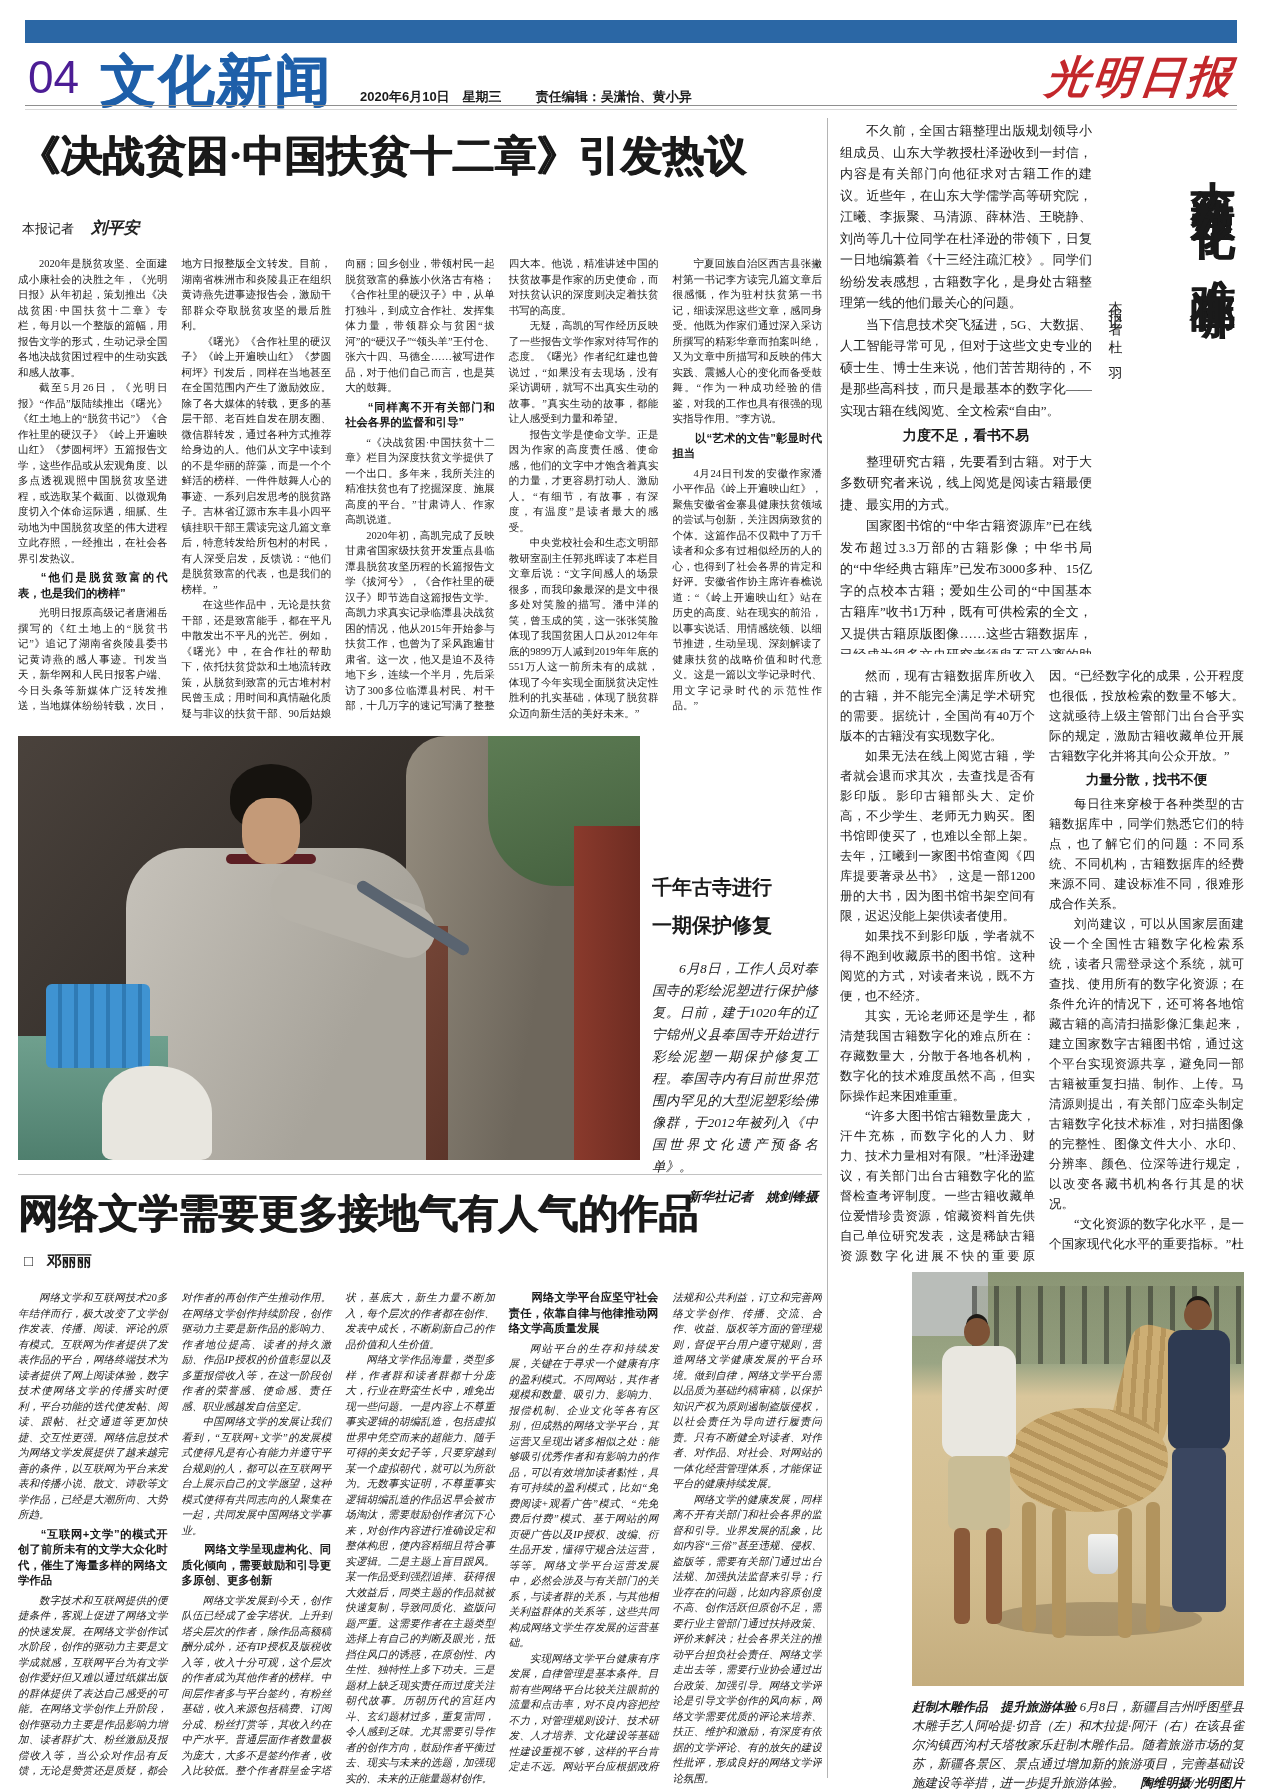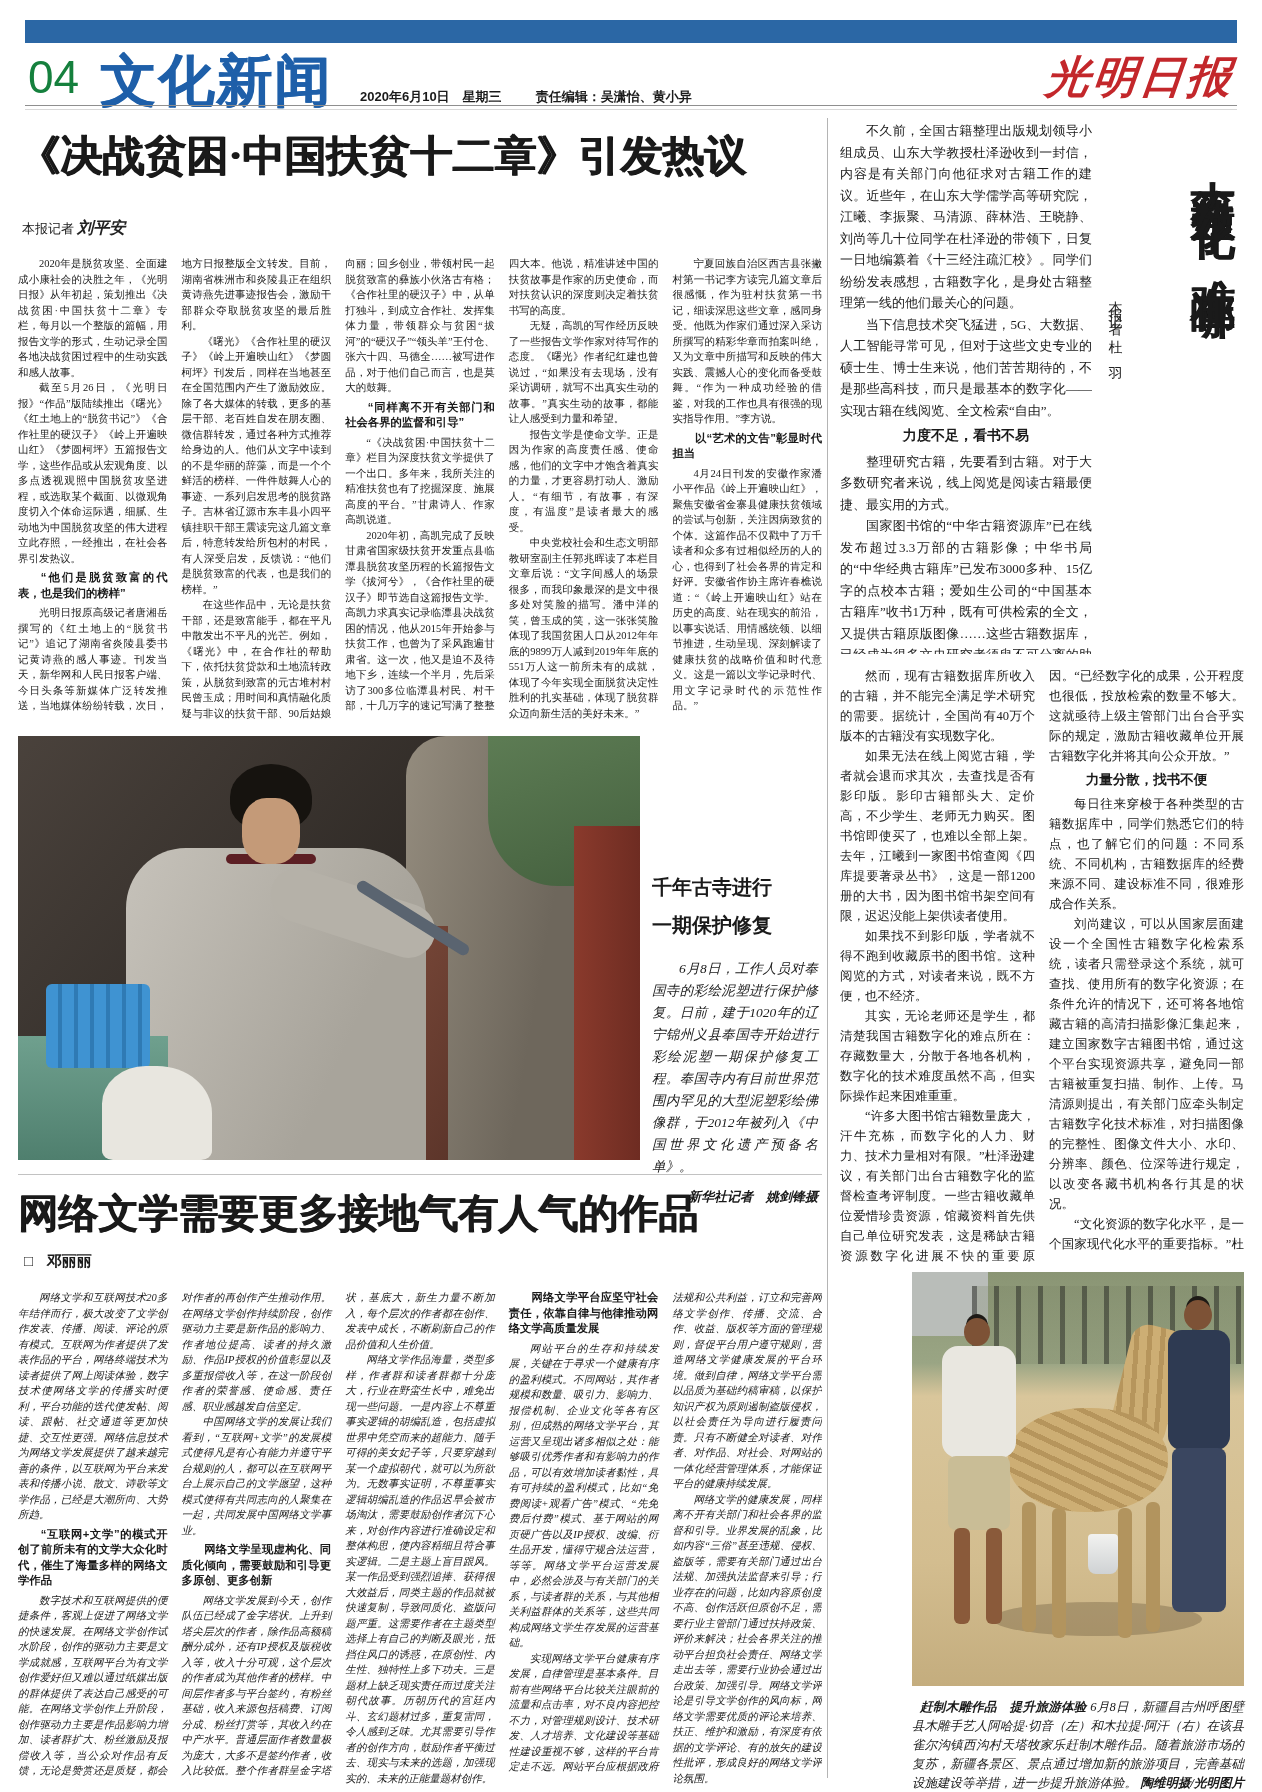--- a/index.html
+++ b/index.html
@@ -1,35 +1,35 @@
 <!DOCTYPE html>
 <html><head>
 <meta charset="utf-8">
 <style>
   html,body{margin:0;padding:0;background:#f2f2ee;}
   .page{position:relative;width:1262px;height:1792px;background:#ffffff;overflow:hidden;
         font-family:"Liberation Serif","DejaVu Serif",serif;color:#1a1a1a;}
   
   .topbar{position:absolute;left:25px;top:20px;width:1212px;height:23px;background:#2b67a5;}
-  .page-num{position:absolute;left:28px;top:50px;font-size:46px;color:#15803d;
+  .page-num{position:absolute;left:28px;top:50px;font-size:46px;color:#4c1d95;
             font-family:"Liberation Sans","DejaVu Sans",sans-serif;}
   .section-title{position:absolute;left:100px;top:44px;font-size:56px;font-weight:900;color:#1e5fa9;
             letter-spacing:2px;text-shadow:1px 0 0 #1e5fa9;}
   .dateline-row{position:absolute;left:360px;top:88px;font-size:13px;font-weight:700;
             font-family:"Liberation Sans","DejaVu Sans",sans-serif;display:flex;gap:34px;}
   .masthead{position:absolute;right:28px;top:48px;font-size:44px;font-weight:900;font-style:italic;
             color:#c3272b;transform:skewX(-6deg);letter-spacing:3px;}
   .header-rule{position:absolute;left:25px;top:105px;width:1212px;height:3px;
             border-top:1px solid #8f8f8f;border-bottom:1px solid #d9d9d9;}
   .vdivider{position:absolute;left:827px;top:118px;width:1px;height:1660px;background:#b4b4b4;}
   
   .main-headline{position:absolute;left:18px;top:128px;width:804px;font-size:42px;font-weight:900;
             letter-spacing:0;white-space:nowrap;text-shadow:1.2px 0 0 #111;}
   .main-byline{position:absolute;left:22px;top:218px;font-size:13px;color:#222;}
-  .main-byline .name{font-size:16px;font-weight:700;font-style:italic;}
+  .main-byline .name{font-size:16px;font-weight:700;font-style:italic;margin-left:14px;}
   .article-body{text-align:justify;overflow:hidden;}
   .article-body .para{text-indent:2em;margin:0;}
   .article-body .subhead{font-family:"Liberation Sans","DejaVu Sans",sans-serif;font-weight:700;
             text-indent:2em;margin:4px 0;font-size:1.08em;}
   .main-body{position:absolute;left:18px;top:256px;width:804px;height:472px;
             column-count:5;column-gap:14px;font-size:10.5px;line-height:15.5px;}
   
   .photo1{position:absolute;left:18px;top:736px;width:622px;height:424px;overflow:hidden;
             background:linear-gradient(130deg,#4a423c 0%,#2e2925 55%,#201c19 100%);}
   .p1-statue{position:absolute;left:388px;top:0;width:178px;height:424px;border-radius:40px 0 0 20px;
@@ -97,21 +97,21 @@
   .p2-man-left-shorts{position:absolute;left:36px;top:184px;width:62px;height:74px;background:#c9bd96;border-radius:8px;}
   .p2-man-left-leg{position:absolute;width:16px;height:96px;background:#8a5a3a;border-radius:6px;}
   .p2-man-right{position:absolute;left:256px;top:58px;width:62px;height:120px;border-radius:14px;background:#2e3a52;}
   .p2-man-right-head{position:absolute;left:272px;top:28px;width:28px;height:30px;border-radius:50%;background:#7d5236;
             box-shadow:0 -6px 0 -2px #1d1a16;}
   .p2-man-right-legs{position:absolute;left:260px;top:176px;width:54px;height:164px;background:#3a4660;border-radius:8px;}
   .p2-bucket{position:absolute;left:176px;top:262px;width:30px;height:40px;border-radius:4px 4px 8px 8px;
             background:linear-gradient(#f2f2f0,#cfd2d4);}
   .caption2{position:absolute;left:912px;top:1698px;width:332px;font-size:12.5px;line-height:19px;
             font-style:italic;text-align:justify;}
-  .caption2 .lead{font-weight:700;margin-left:8px;}
+  .caption2 .lead{font-weight:700;}
   .caption2-credit{text-align:right;font-weight:700;font-style:italic;font-size:12.5px;margin-top:-19px;}
 </style>
 </head>
 <body>
 
 <div class="page">
 
   <div class="topbar"></div>
   <div class="page-num">04</div>
   <div class="section-title">文化新闻</div>

